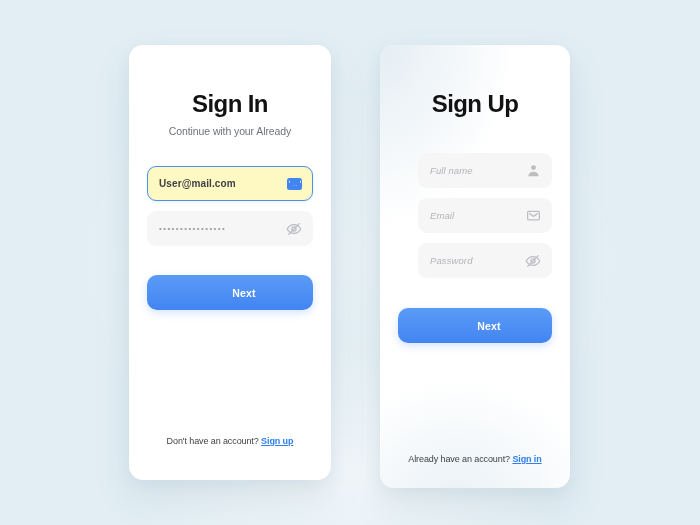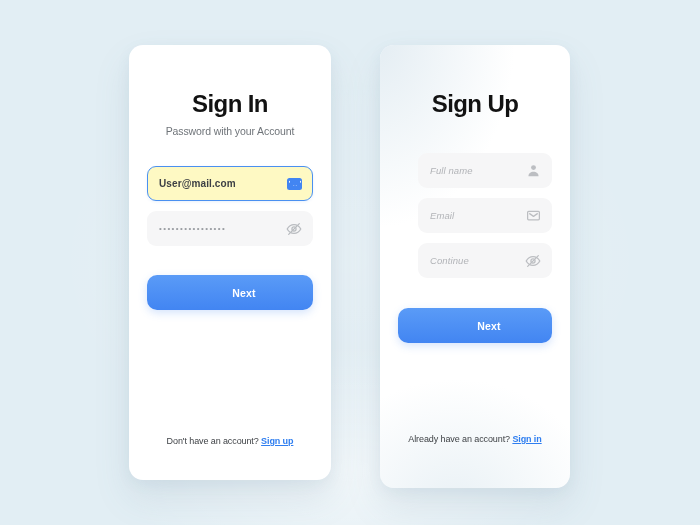--- a/index.html
+++ b/index.html
@@ -192,21 +192,21 @@
 
   
   .footer {
     margin-top: auto;
     text-align: center;
     font-size: 9px;
     color: #3f4246;
     letter-spacing: -0.1px;
   }
   #signin-card .footer { padding-bottom: 34px; }
-  #signup-card .footer { padding-bottom: 44px; }
+  #signup-card .footer { padding-bottom: 24px; }
 
   .footer .link {
     color: #2f7ef0;
     text-decoration: underline;
     font-weight: 700;
     cursor: pointer;
   }
 
   
   .icon-mail-filled {
@@ -239,21 +239,21 @@
 
 <div class="bg-glow"></div>
 
 <div class="stage">
 
   <div class="card" id="signin-card">
     <div class="card-inner">
 
       <div class="head">
         <div class="title">Sign In</div>
-        <div class="subtitle">Password with your Account</div>
+        <div class="subtitle">Continue with your Already</div>
       </div>
 
       <div class="fields">
 
         <div class="field focused">
           <span class="value">User@mail.com</span>
           <span class="field-icon">
             <span class="icon-mail-filled"></span>
           </span>
         </div>
@@ -306,21 +306,21 @@
           <span class="placeholder">Email</span>
           <span class="field-icon">
             <svg width="15" height="15" viewBox="0 0 24 24" fill="none" stroke="#bcbec2" stroke-width="2" stroke-linejoin="round">
               <rect x="2.6" y="5.2" width="18.8" height="13.6" rx="1.6"></rect>
               <path d="M5.2 8.6 12 13.4l6.8-4.8"></path>
             </svg>
           </span>
         </div>
 
         <div class="field">
-          <span class="placeholder">Continue</span>
+          <span class="placeholder">Password</span>
           <span class="field-icon">
             <svg width="16" height="16" viewBox="0 0 24 24" fill="none" stroke="#bcbec2" stroke-width="1.9" stroke-linecap="round" stroke-linejoin="round">
               <path d="M1.8 12S5.4 5.4 12 5.4 22.2 12 22.2 12 18.6 18.6 12 18.6 1.8 12 1.8 12Z"></path>
               <circle cx="12" cy="12" r="3.1"></circle>
               <line x1="4" y1="20" x2="20" y2="4"></line>
             </svg>
           </span>
         </div>
 
 

